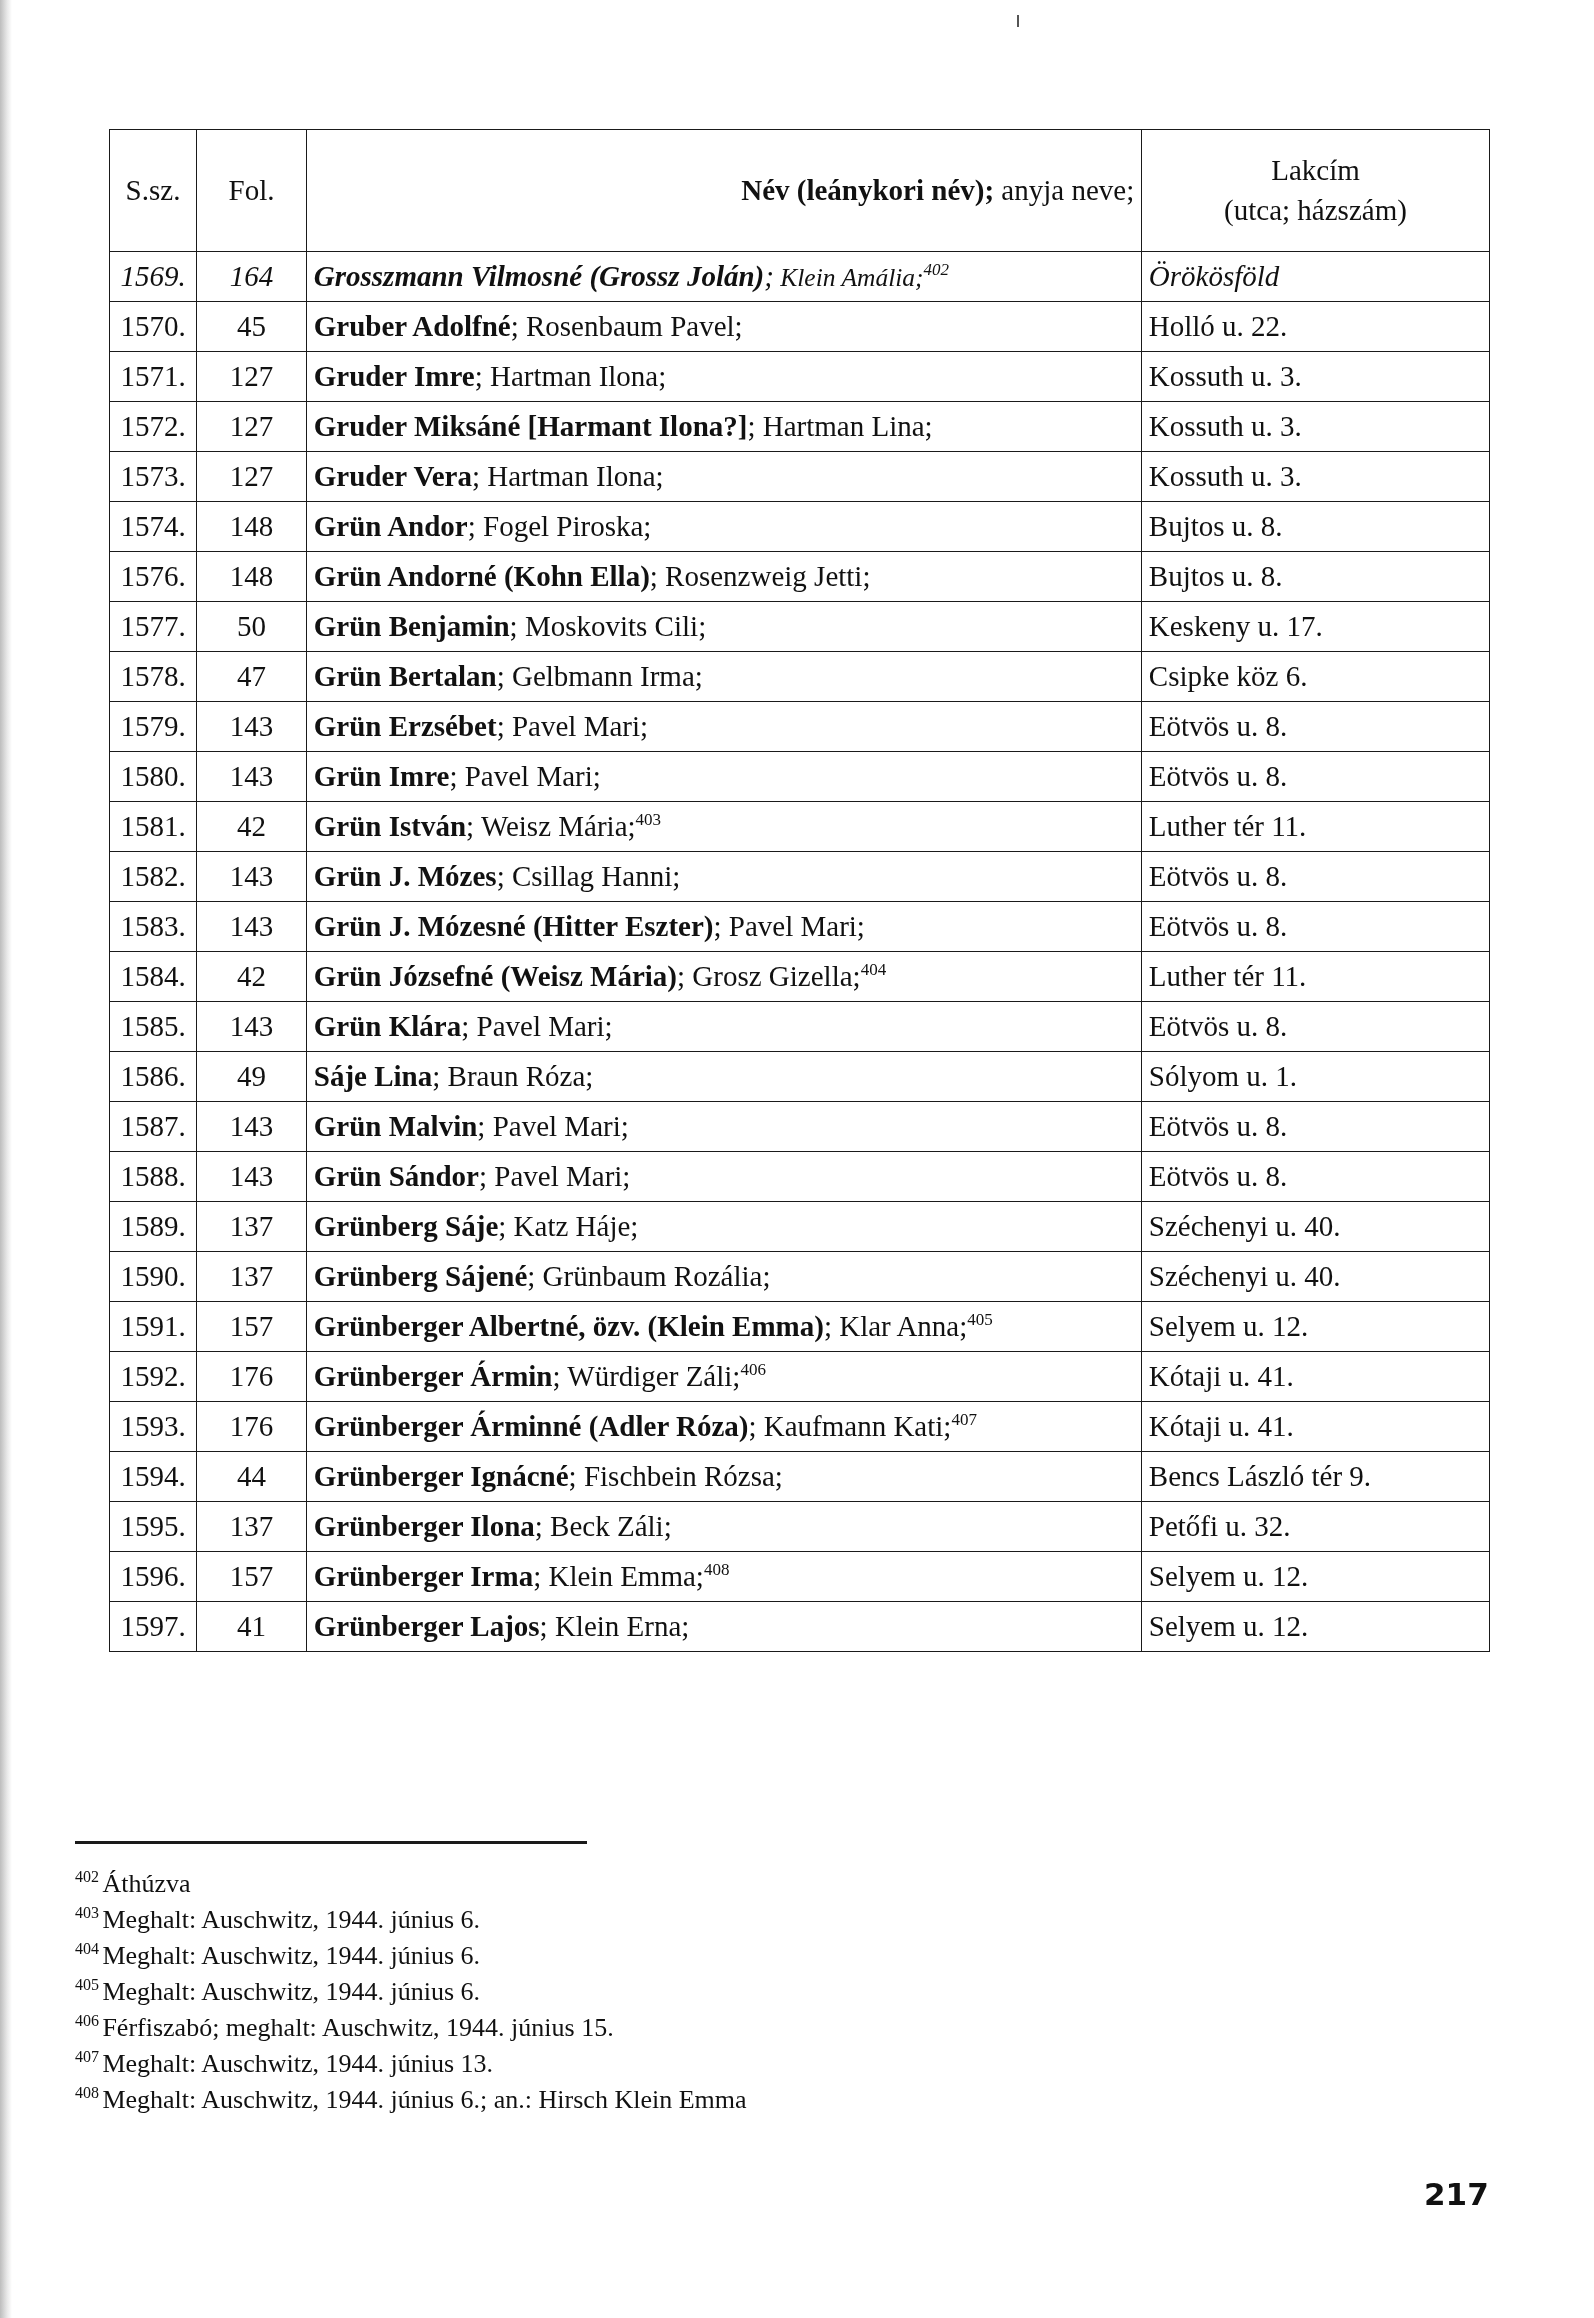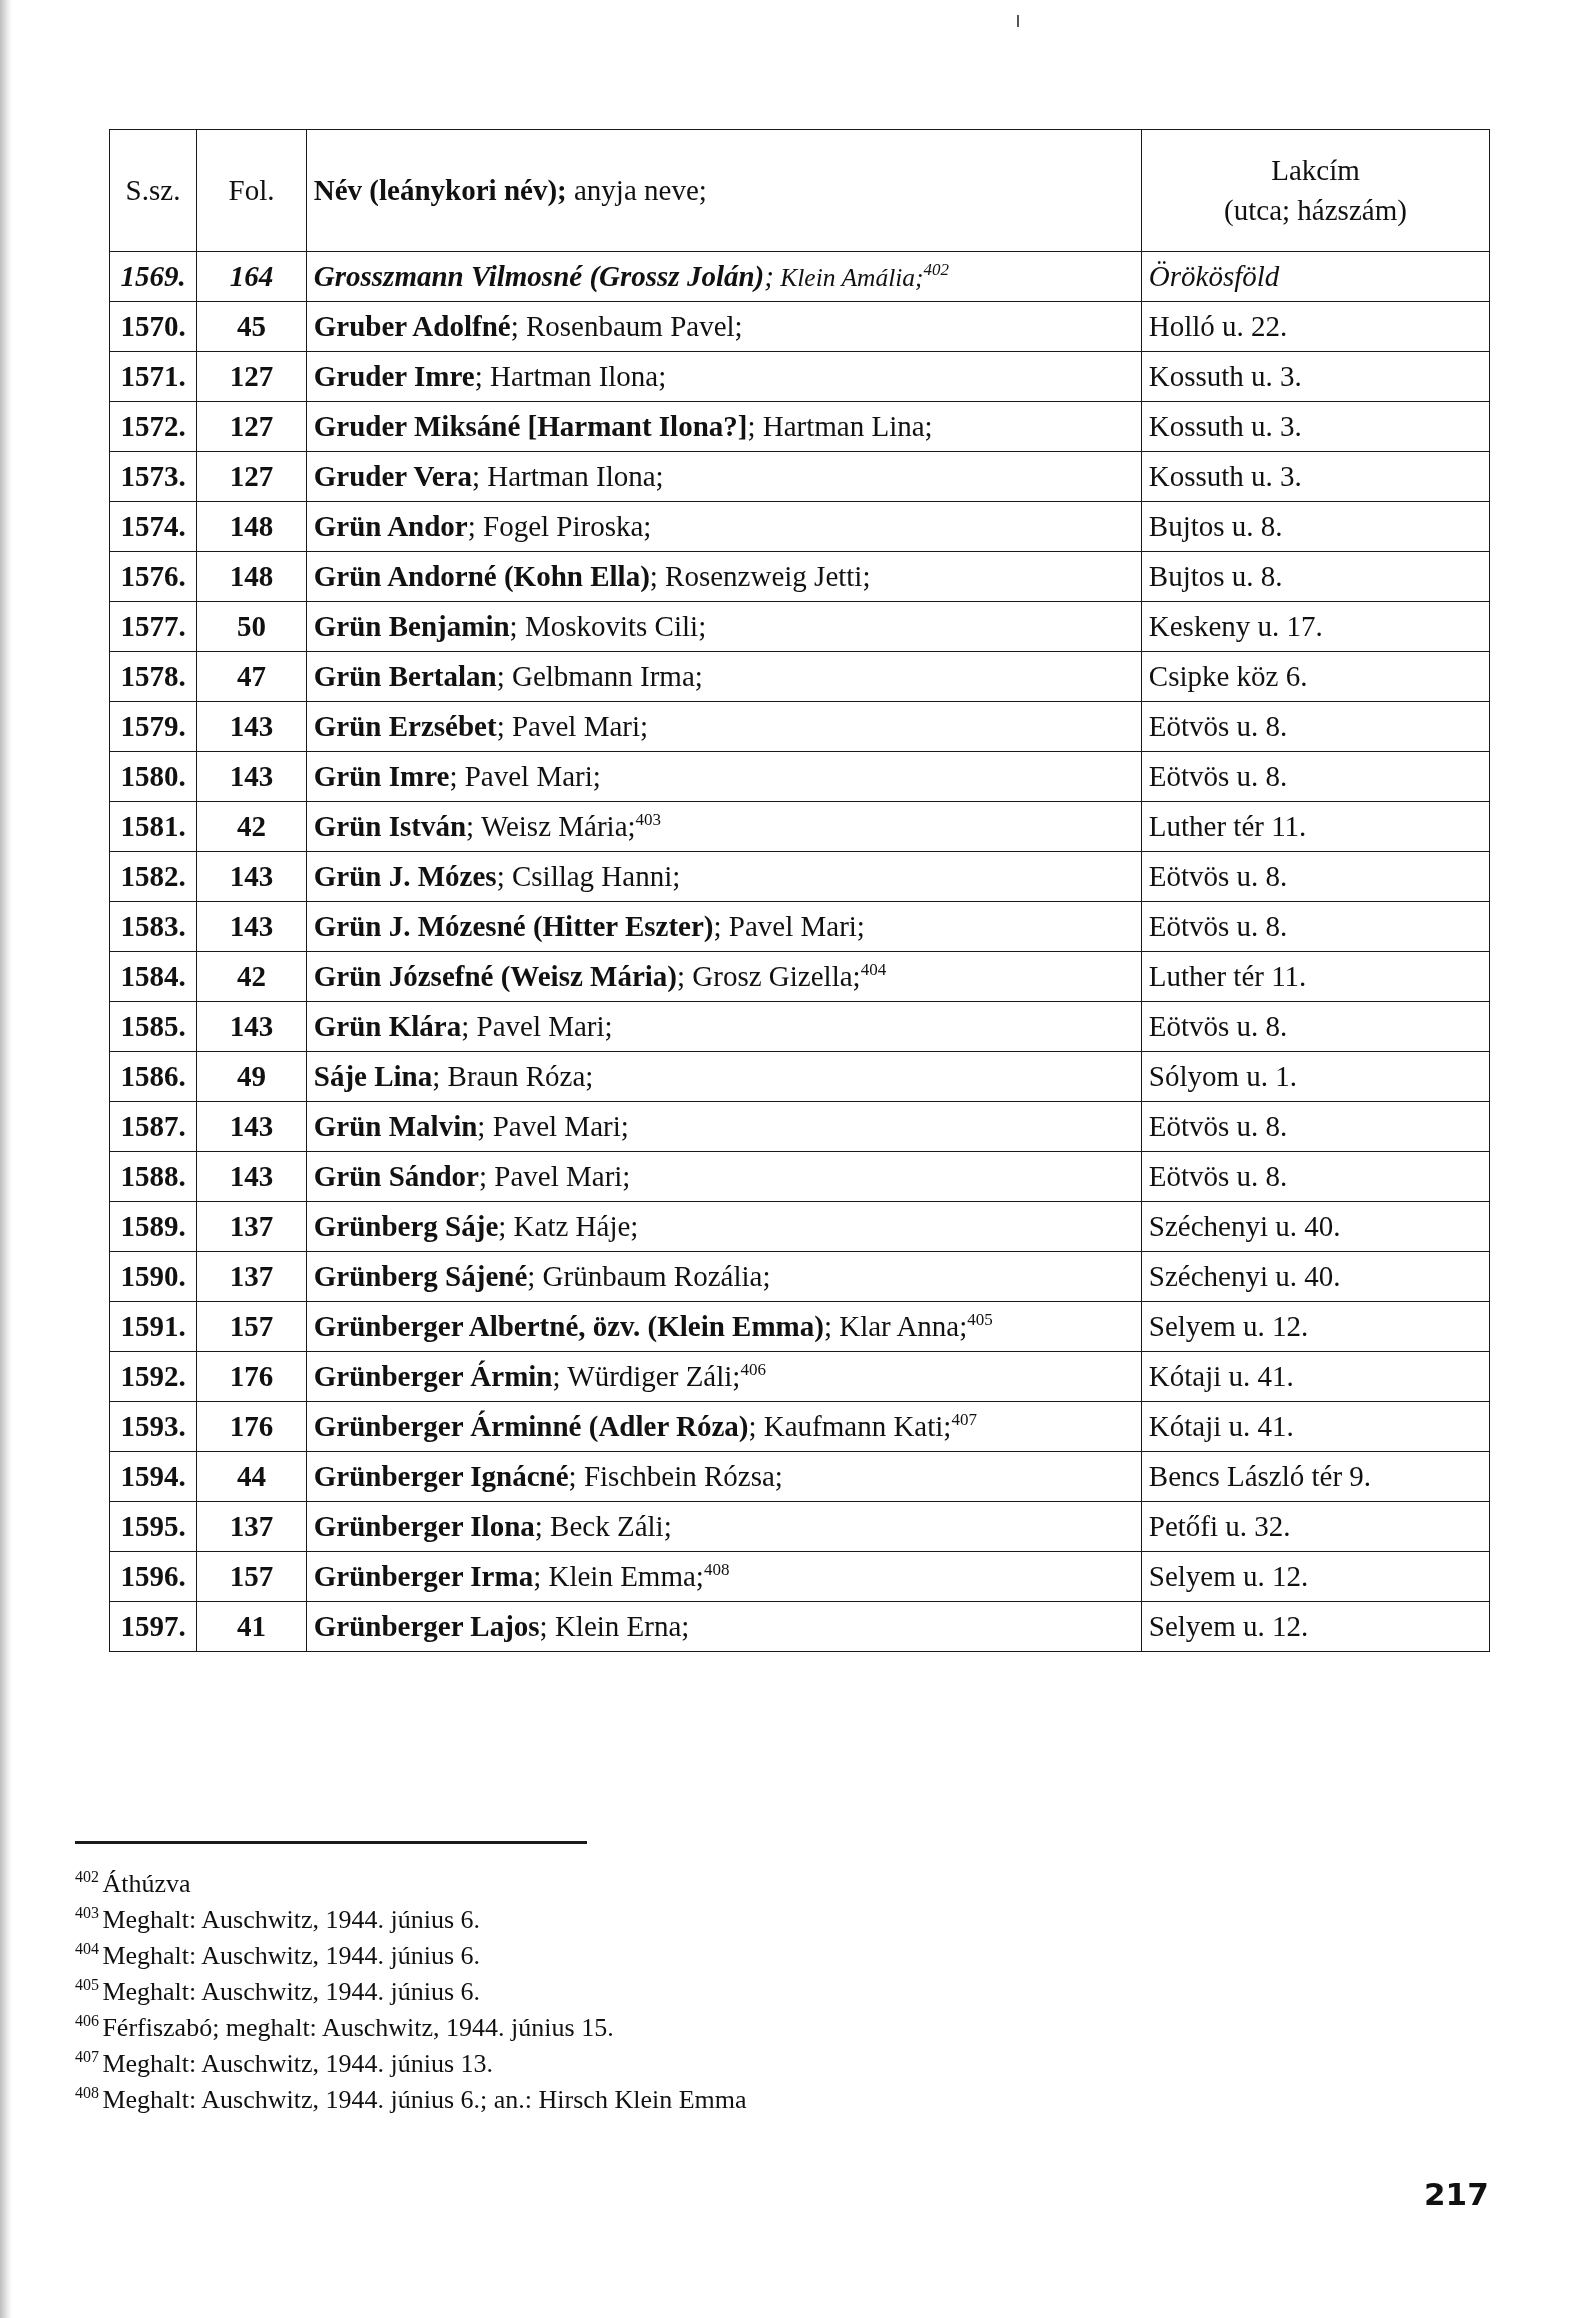--- a/index.html
+++ b/index.html
@@ -8,22 +8,22 @@
   .page-edge { position:absolute; left:0; top:0; width:12px; height:2319px;
                background:linear-gradient(to right,#bdbdbd,#e9e9e9 60%,#ffffff); }
   table.reg { position:absolute; left:65px; top:129px; width:1380px; border-collapse:collapse;
               table-layout:fixed;margin-left:44px; }
   table.reg td, table.reg th { border:1.7px solid #1a1a1a; padding:0 6.8px; font-size:29px;
               line-height:1.1; white-space:nowrap; overflow:visible; vertical-align:middle; }
   table.reg th { height:121px; font-weight:normal; }
   table.reg tr.row td { height:49px; }
   table.reg col.c1 { width:87px; } table.reg col.c2 { width:110px; }
   table.reg col.c3 { width:835px; } table.reg col.c4 { width:348px; }
-  .num { text-align:center; padding:0 3.4px !important;font-weight:bold; }
-  .hdr-name { text-align:left; }
+  .num { text-align:center; padding:0 3.4px !important; }
+  .hdr-name { text-align:right; }
   .hdr-addr { text-align:center; line-height:1.35 !important; }
   b.nm { font-weight:bold; }
   .ital td { font-style:italic; }
   .ital .mother { font-size:25.5px; }
   sup { font-size:17px; vertical-align:super; line-height:0; }
   .addr { font-size:28px; }
   .fn-rule { position:absolute; left:75px; top:1841px; width:512px; height:2.5px; background:#1a1a1a; }
   .footnotes { position:absolute; left:75px; top:1866px; font-family:"Liberation Serif", serif;
                font-size:26px; line-height:36px; }
   .footnotes .fn sup { font-size:16px; margin-right:3.4px; }

